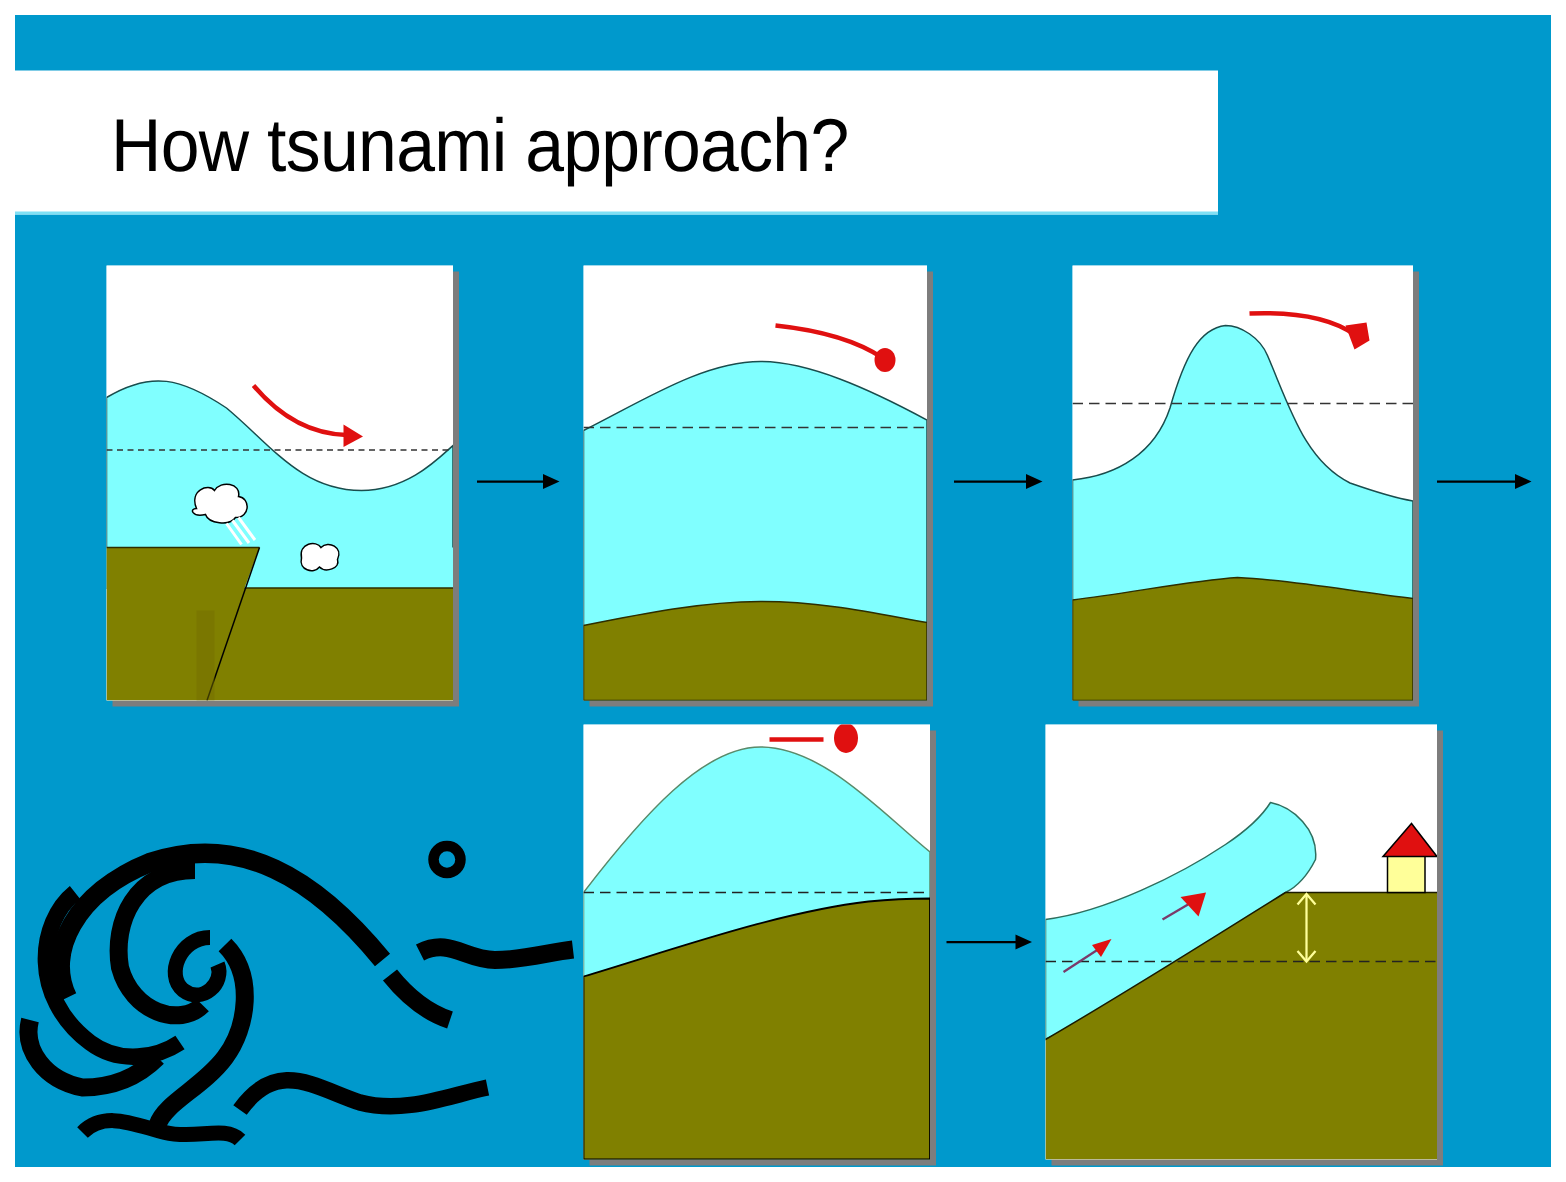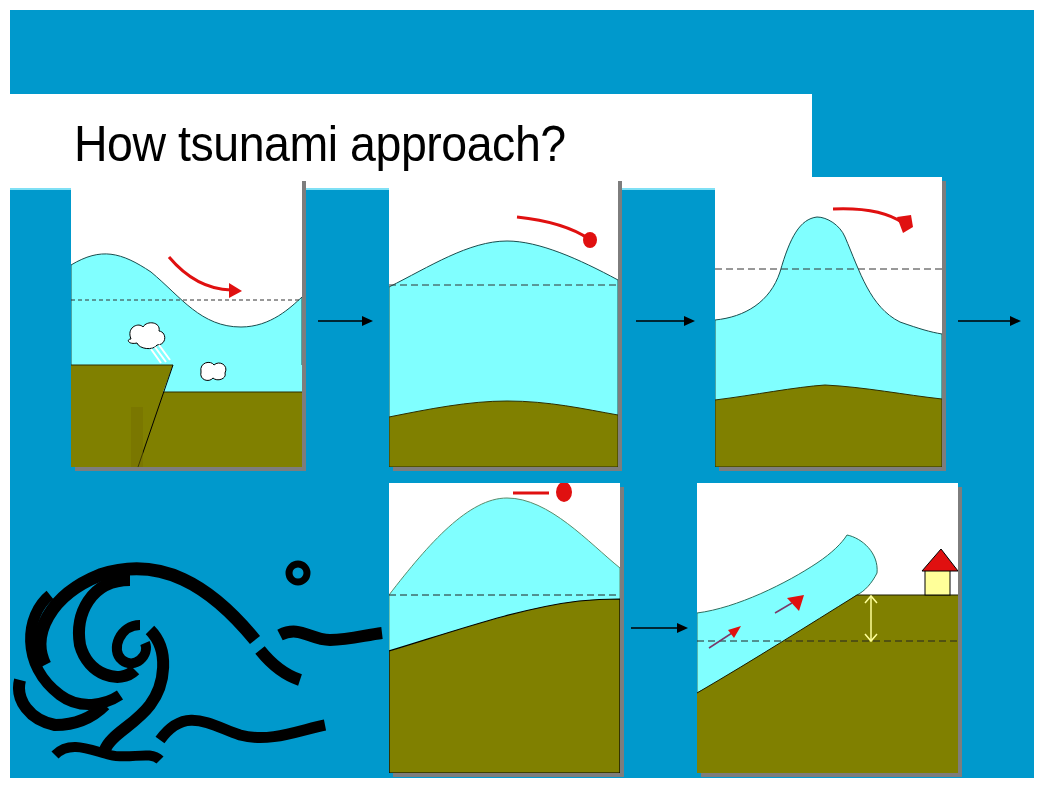--- a/index.html
+++ b/index.html
@@ -1,18 +1,18 @@
 <!DOCTYPE html>
 <html><head>
 <meta charset="utf-8">
 <style>
   html, body { margin:0; padding:0; background:#ffffff; }
   body { width:1044px; height:788px; position:relative; overflow:hidden; font-family:"Liberation Sans", sans-serif; }
   .slide { position:absolute; left:10px; top:10px; width:1024px; height:768px; background:#0099cc; }
-  .title-box { position:absolute; left:10px; top:47px; width:802px; height:96px; background:#ffffff; border-bottom:2px solid #7fe0f5; box-sizing:border-box;margin-top:47px; }
+  .title-box { position:absolute; left:10px; top:47px; width:802px; height:96px; background:#ffffff; border-bottom:2px solid #7fe0f5; box-sizing:border-box; }
   .title-text { position:absolute; left:64px; top:22px; font-size:50px; line-height:56px; color:#000; font-family:"Liberation Sans", sans-serif; letter-spacing:-0.5px; transform:scaleX(0.93); transform-origin:left center; white-space:nowrap; }
   .panel { position:absolute; box-shadow:4px 4px 0 #7d7d7d; background:#fff; }
   .panel svg { display:block; }
   .arrow { position:absolute; }
   .deco { position:absolute; }
 </style>
 </head>
 <body>
 
 <div class="slide"></div>

